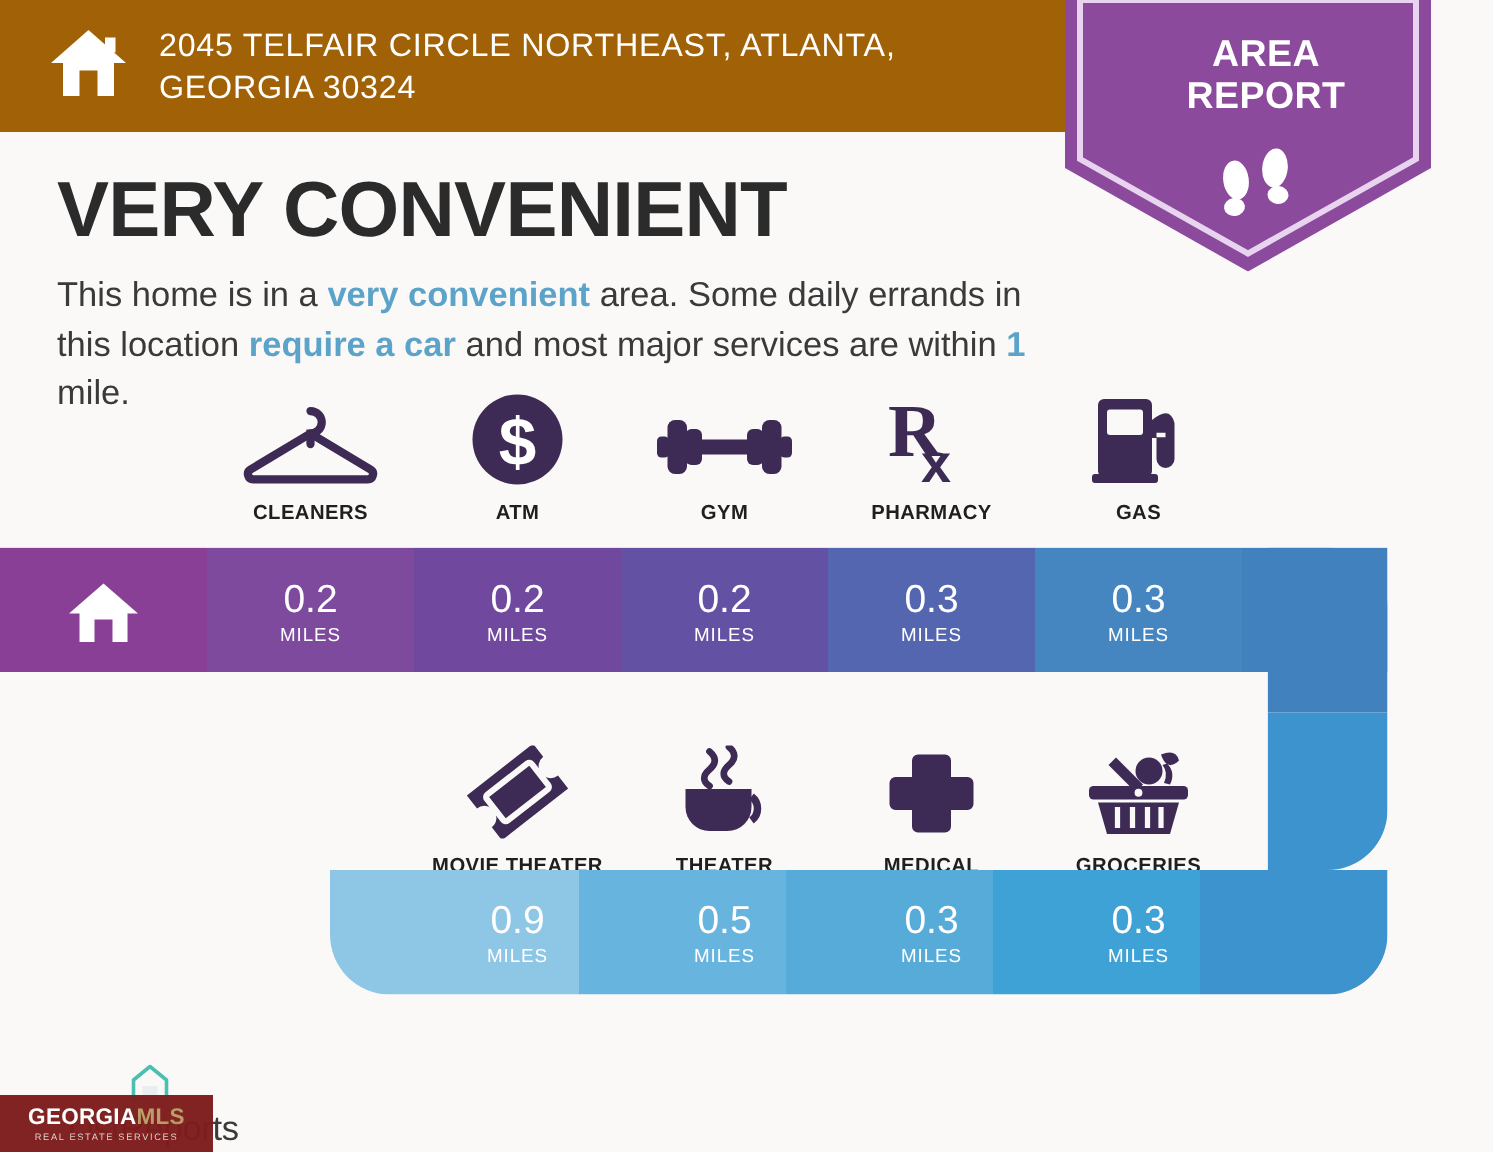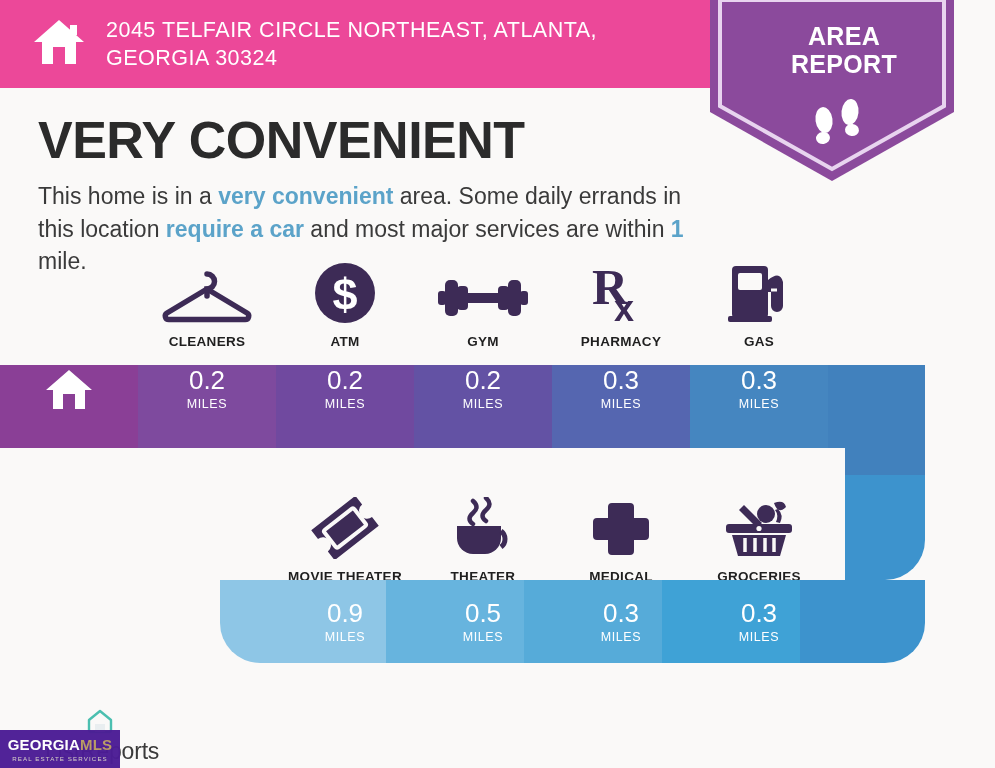--- a/index.html
+++ b/index.html
@@ -7,21 +7,21 @@
     width:995px;height:768px;
     background:#faf9f8;
     font-family:"Liberation Sans",sans-serif;
     overflow:hidden;position:relative;
   }
   .page{position:relative;width:995px;height:768px;background:#faf9f8;}
 
   
   .header{
     position:absolute;left:0;top:0;width:720px;height:88px;
-    background:#ec4899;display:flex;align-items:center;
+    background:#a16207;display:flex;align-items:center;
   }
   .header-home{margin-left:32px;margin-right:20px;flex:0 0 auto;}
   .header-addr{
     color:#ffffff;font-size:21.5px;letter-spacing:.5px;
     line-height:1.32;font-weight:400;max-width:600px;
   }
 
   
   .badge{
     position:absolute;left:710px;top:0;width:244px;height:181px;
@@ -58,21 +58,21 @@
     margin-top:10px;font-size:13.5px;font-weight:700;color:#1f1f1f;
     letter-spacing:.3px;white-space:nowrap;
   }
   .spacer{flex:0 0 auto;}
 
   
   .ribbon{position:absolute;left:0;top:365px;width:995px;height:300px;}
   .ribbon svg{display:block;}
 
   .barlabels{position:absolute;left:0;width:995px;display:flex;pointer-events:none;}
-  .barlabels.b1{top:347px;height:83px;}
+  .barlabels.b1{top:366px;height:83px;}
   .barlabels.b2{top:580px;height:59px;}
   .bcell{
     width:138px;flex:0 0 auto;display:flex;flex-direction:column;
     align-items:center;justify-content:center;height:83px;color:#fff;
   }
   .bnum{font-size:26px;font-weight:400;line-height:1;}
   .bmiles{font-size:12.5px;font-weight:400;letter-spacing:.6px;margin-top:4px;text-align:center;}
   .bhome{width:138px;flex:0 0 auto;display:flex;align-items:center;justify-content:center;height:83px;}
 
   
@@ -80,22 +80,22 @@
     position:absolute;left:40px;top:708px;display:flex;align-items:center;flex-direction:column;
   }
   .lr-name{font-size:23px;color:#3a3a3a;margin-left:5px;letter-spacing:-.2px;}
   .disclaimer{
     position:absolute;left:440px;top:713px;width:520px;
     font-size:12.8px;color:#2b2b2b;line-height:1.45;
   }
   .disclaimer b{font-weight:700;}
 
   .watermark{
-    position:absolute;left:0;top:730px;width:120px;height:38px;
-    background:#4c1d95;display:flex;flex-direction:column;
+    position:absolute;left:0;top:730px;width:142px;height:38px;
+    background:#7f1d1d;display:flex;flex-direction:column;
     align-items:center;justify-content:center;opacity:.97;
   }
   .wm-top{font-size:15px;font-weight:700;letter-spacing:.2px;line-height:1;}
   .wm-g{color:#ffffff;}
   .wm-m{color:#b99b63;}
   .wm-sub{font-size:6.2px;color:#d8d2c8;letter-spacing:1.1px;margin-top:3px;}
 </style>
 </head>
 <body>
 

